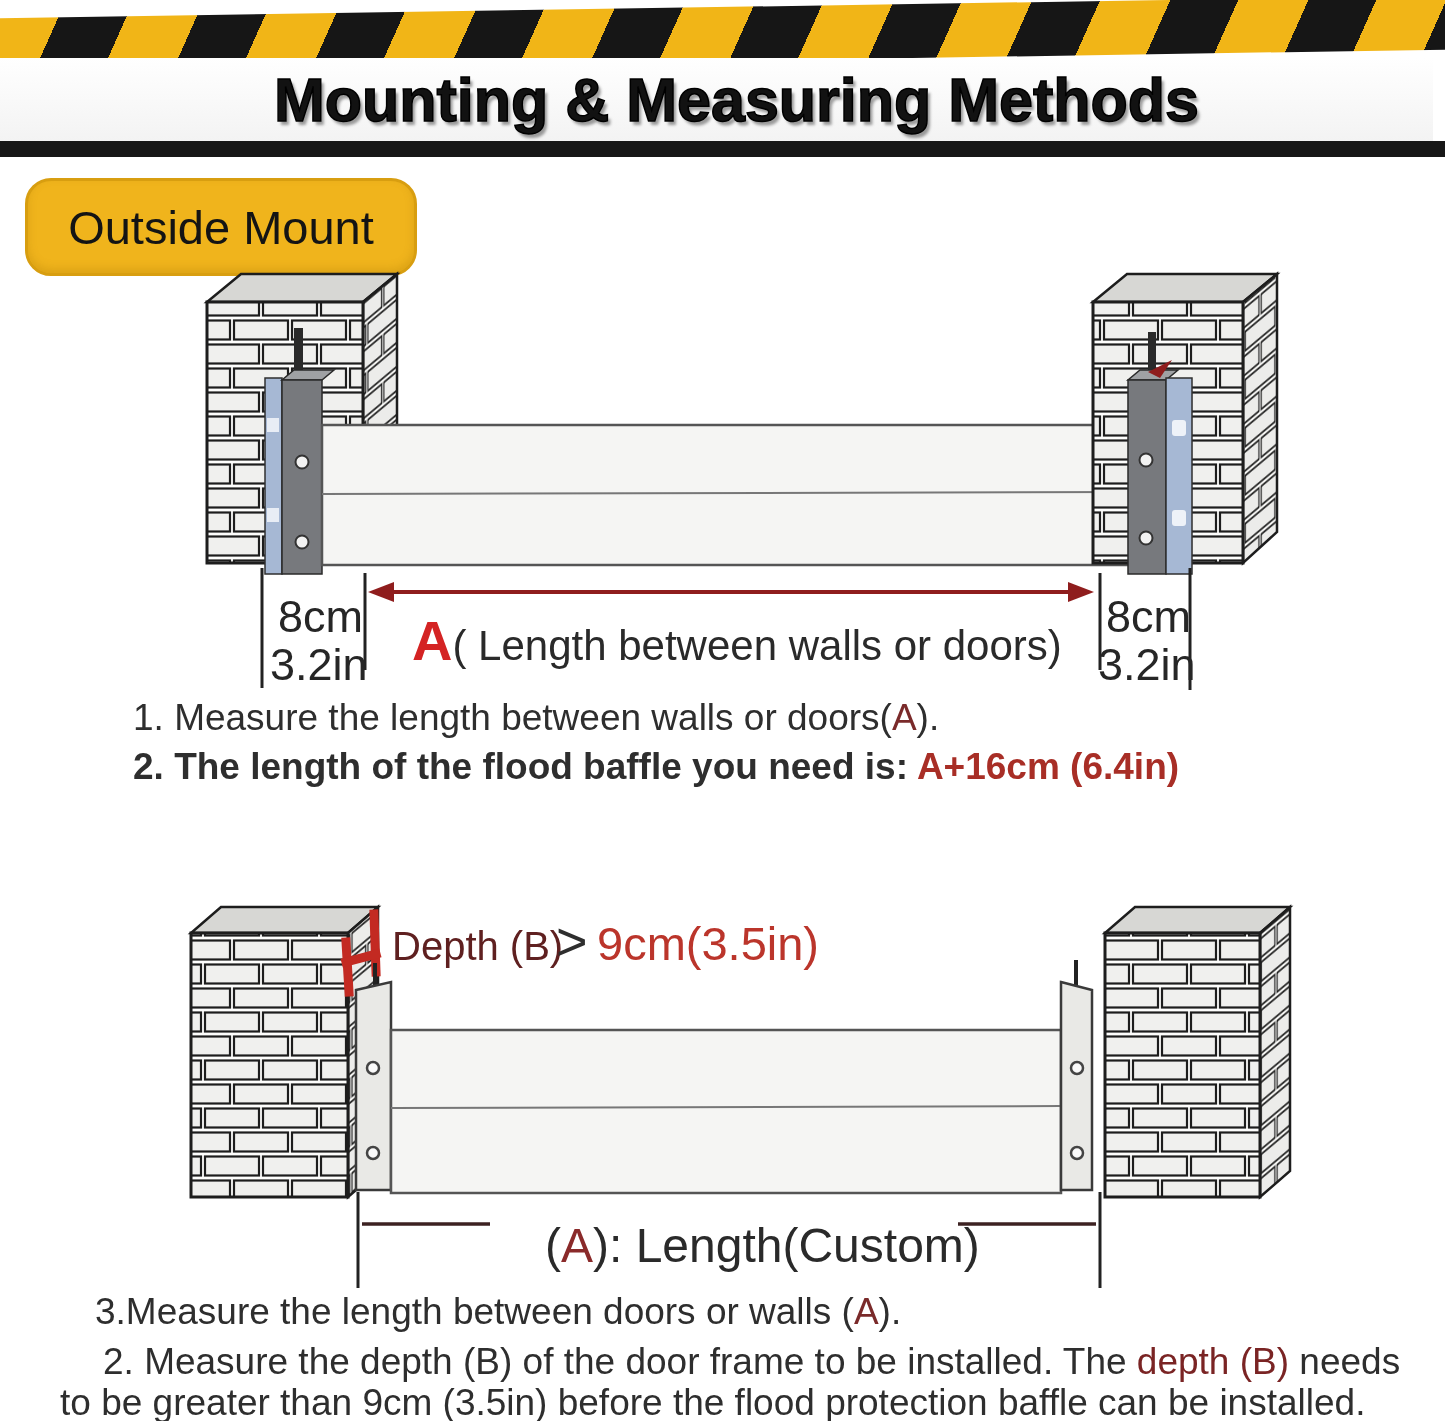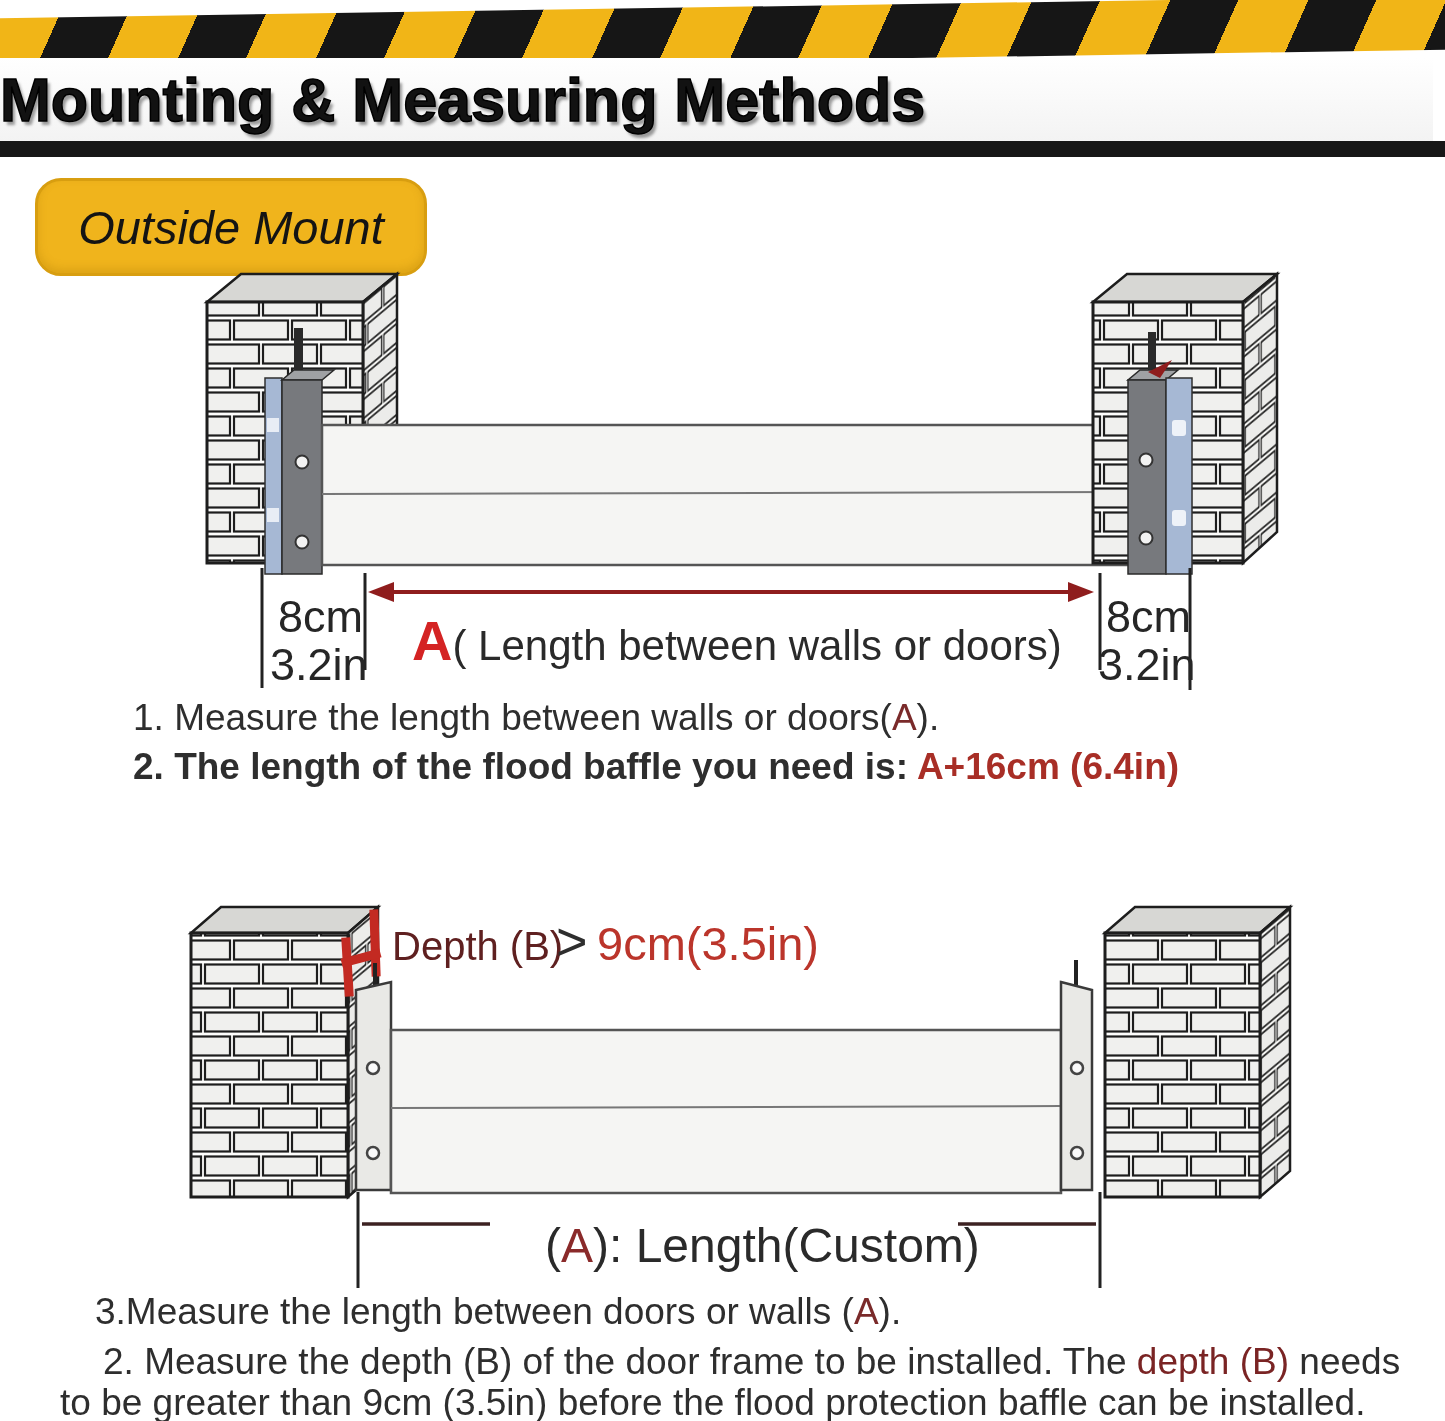--- a/index.html
+++ b/index.html
@@ -4,30 +4,30 @@
 <style>
   html,body{margin:0;padding:0;background:#fff;}
   .stage{position:relative;width:1445px;height:1421px;background:#ffffff;overflow:hidden;
          font-family:"Liberation Sans", sans-serif;}
   
   .hazard{position:absolute;left:-12px;right:-12px;top:7px;height:54px;
           transform:rotate(-0.9deg);
           background:repeating-linear-gradient(115deg,#f1b517 0 64px,#161616 64px 126px);}
   .titleband{position:absolute;left:0;right:12px;top:58px;height:84px;
              background:linear-gradient(#ffffff,#f3f3f3);
-             display:flex;align-items:center;}
+             display:flex;align-items:center;justify-content:center;padding-left:40px;}
   .title{font-size:61px;font-weight:700;color:#121212;letter-spacing:0px;
          -webkit-text-stroke:1.5px #000;
          text-shadow:3px 4px 3px rgba(0,0,0,0.38);}
   .blackbar{position:absolute;left:0;right:0;top:141px;height:16px;background:#171717;}
   
   .badge{position:absolute;background:#f0b41c;border:3px solid #d89e10;border-radius:26px;
          display:flex;align-items:center;justify-content:center;
          font-size:47px;color:#141414;box-shadow:inset 0 -4px 8px rgba(160,110,0,.25);}
-  .badge-outside{left:35px;top:178px;width:386px;height:92px;font-style:italic;}
+  .badge-outside{left:25px;top:178px;width:386px;height:92px;}
   .badge-inside{left:25px;top:807px;width:382px;height:88px;}
   
   svg{position:absolute;left:0;}
   svg text{font-family:"Liberation Sans", sans-serif;}
   
   .note{position:absolute;font-size:37px;color:#2e2e2e;white-space:nowrap;}
   .maroon{color:#7a2a2a;}
   .valred{color:#a82e26;}
   .depthred{color:#7a2424;}
 </style>

